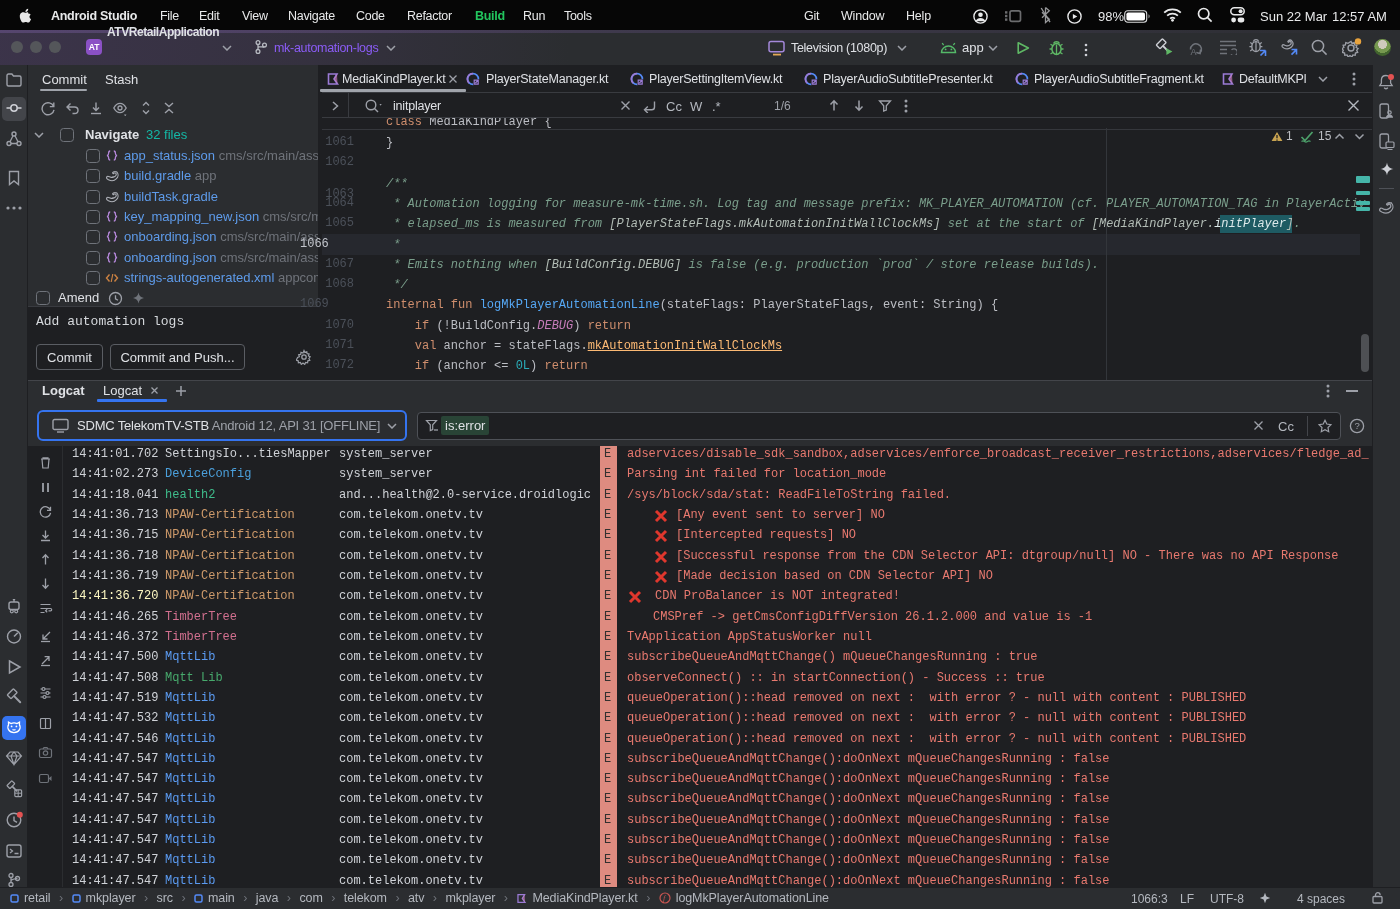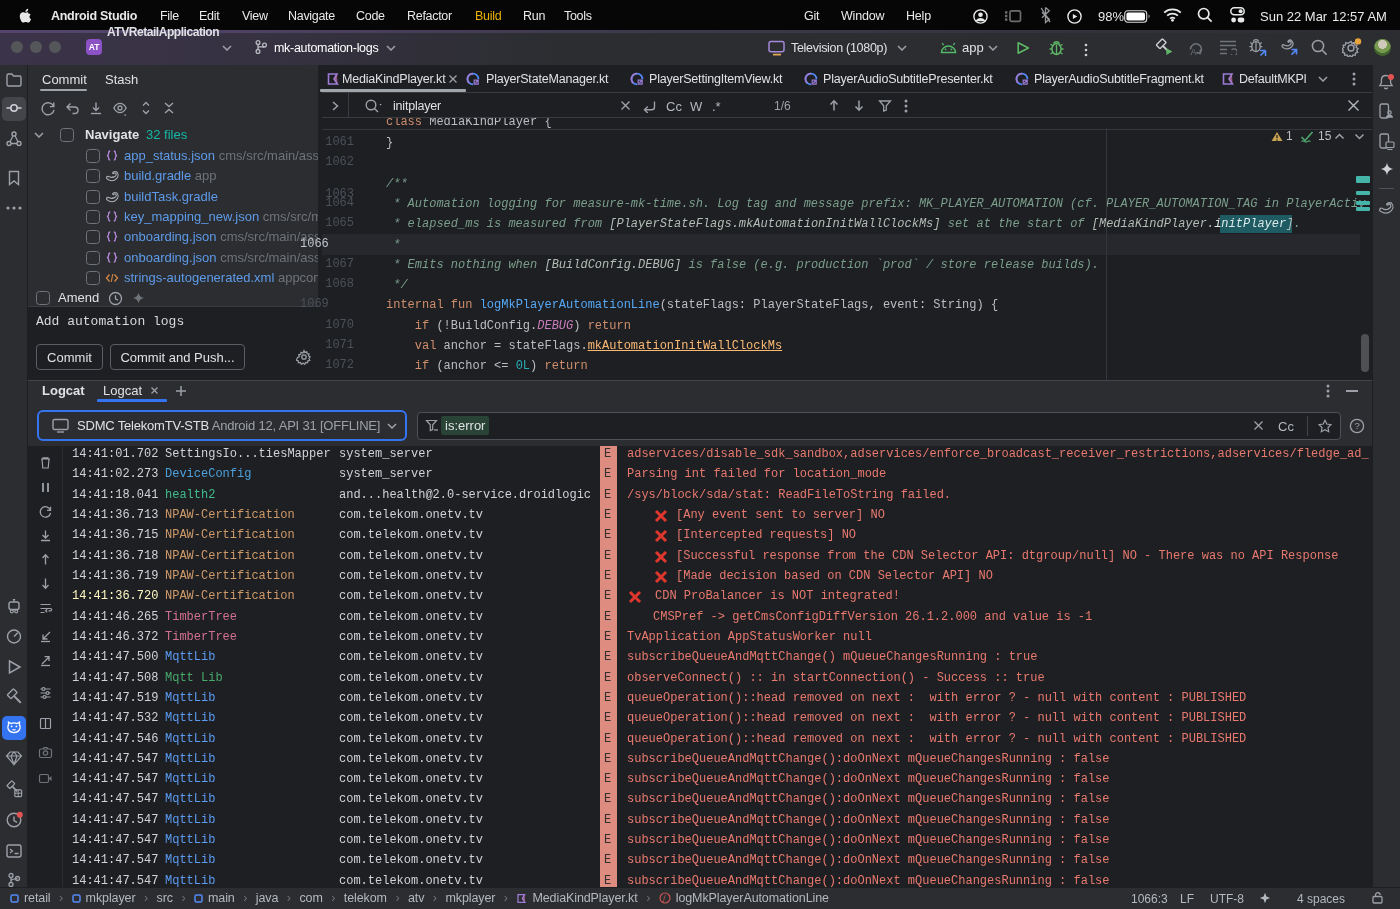--- a/index.html
+++ b/index.html
@@ -11,21 +11,21 @@
 <svg class="abs" style="left:16px;top:6px" width="26" height="26" viewBox="0 0 26 26">
     <path transform="scale(0.62) translate(1,2)" fill="#E8E8E8" d="M17.6 5.9c-.8 1-2.1 1.7-3.3 1.6-.2-1.3.4-2.6 1.1-3.4C16.2 3.1 17.6 2.5 18.7 2.4c.2 1.3-.4 2.5-1.1 3.5zm1 2c-1.9-.1-3.4 1-4.3 1-.9 0-2.2-1-3.7-1-1.9 0-3.6 1.1-4.6 2.8-2 3.4-.5 8.5 1.4 11.3.9 1.4 2.1 2.9 3.6 2.8 1.4-.1 2-.9 3.7-.9 1.7 0 2.2.9 3.7.9 1.5 0 2.5-1.4 3.4-2.8.7-1 1.2-2.1 1.5-3.2-2.9-1.1-3.5-5.2-.6-6.8-.9-1.4-2.5-2.1-4.1-2.1z"></path>
   </svg>
 <div class="abs" style="left:51px;top:9px;font-size:12.5px;font-weight:700;color:#E8E9EA;letter-spacing:-0.3px">Android Studio</div>
 <div class="abs" style="left:160px;top:9px;font-size:12.5px;font-weight:430;color:#E8E9EA;letter-spacing:-0.3px">File</div>
 <div class="abs" style="left:199px;top:9px;font-size:12.5px;font-weight:430;color:#E8E9EA;letter-spacing:-0.3px">Edit</div>
 <div class="abs" style="left:242px;top:9px;font-size:12.5px;font-weight:430;color:#E8E9EA;letter-spacing:-0.3px">View</div>
 <div class="abs" style="left:288px;top:9px;font-size:12.5px;font-weight:430;color:#E8E9EA;letter-spacing:-0.3px">Navigate</div>
 <div class="abs" style="left:356px;top:9px;font-size:12.5px;font-weight:430;color:#E8E9EA;letter-spacing:-0.3px">Code</div>
 <div class="abs" style="left:407px;top:9px;font-size:12.5px;font-weight:430;color:#E8E9EA;letter-spacing:-0.3px">Refactor</div>
-<div class="abs" style="left:475px;top:9px;font-size:12.5px;font-weight:400;color:#eab308;letter-spacing:-0.3px">Build</div>
+<div class="abs" style="left:475px;top:9px;font-size:12.5px;font-weight:700;color:#22c55e;letter-spacing:-0.3px">Build</div>
 <div class="abs" style="left:523px;top:9px;font-size:12.5px;font-weight:430;color:#E8E9EA;letter-spacing:-0.3px">Run</div>
 <div class="abs" style="left:564px;top:9px;font-size:12.5px;font-weight:430;color:#E8E9EA;letter-spacing:-0.3px">Tools</div>
 <div class="abs" style="left:804px;top:9px;font-size:12.5px;font-weight:430;color:#E8E9EA;letter-spacing:-0.2px">Git</div>
 <div class="abs" style="left:841px;top:9px;font-size:12.5px;font-weight:430;color:#E8E9EA;letter-spacing:-0.2px">Window</div>
 <div class="abs" style="left:906px;top:9px;font-size:12.5px;font-weight:430;color:#E8E9EA;letter-spacing:-0.2px">Help</div>
 <svg class="abs" style="left:973px;top:9px" width="15" height="15" viewBox="0 0 15 15">
     <circle cx="7.5" cy="7.5" r="6.6" fill="none" stroke="#E8E9EA" stroke-width="1.4"></circle>
     <circle cx="7.5" cy="5.8" r="2.3" fill="#E8E9EA"></circle>
     <path d="M2.6 12.3c1-2.2 2.8-3.2 4.9-3.2s3.9 1 4.9 3.2" fill="#E8E9EA"></path>
   </svg>
@@ -78,21 +78,21 @@
 <div class="abs" style="left:107px;top:25px;font-size:12px;font-weight:600;color:#DFE1E5;letter-spacing:-0.45px">ATVRetailApplication</div>
 <svg class="abs" style="left:222px;top:45px" width="10" height="6" viewBox="0 0 10 6">
     <path d="M1 1 L5 5 L9 1" stroke="#9DA0A8" stroke-width="1.5" fill="none"></path>
   </svg>
 <svg class="abs" style="left:253px;top:39px" width="16" height="16" viewBox="0 0 16 16">
     <circle cx="5" cy="3.6" r="1.9" fill="none" stroke="#B6B9C0" stroke-width="1.3"></circle>
     <circle cx="11.5" cy="6" r="1.9" fill="none" stroke="#B6B9C0" stroke-width="1.3"></circle>
     <circle cx="5" cy="12.4" r="1.9" fill="none" stroke="#B6B9C0" stroke-width="1.3"></circle>
     <path d="M5 5.5 L5 10.5 M5 9 C5 7.2 8 8.2 11.5 8" fill="none" stroke="#B6B9C0" stroke-width="1.3"></path>
   </svg>
-<div class="abs" style="left:274px;top:41px;font-size:12.5px;color:#ffffff;letter-spacing:-0.3px">mk-automation-logs</div>
+<div class="abs" style="left:274px;top:41px;font-size:12.5px;color:#8b5cf6;letter-spacing:-0.3px">mk-automation-logs</div>
 <svg class="abs" style="left:386px;top:45px" width="10" height="6" viewBox="0 0 10 6">
     <path d="M1 1 L5 5 L9 1" stroke="#9DA0A8" stroke-width="1.5" fill="none"></path>
   </svg>
 <svg class="abs" style="left:768px;top:40px" width="18" height="16" viewBox="0 0 18 16">
     <rect x="1" y="1.4" width="15" height="10.4" rx="2" fill="none" stroke="#A488D9" stroke-width="1.5"></rect>
     <path d="M5 14.6 h8" stroke="#E3A857" stroke-width="1.8"></path>
   </svg>
 <div class="abs" style="left:791px;top:41px;font-size:12.5px;color:#DFE1E5;letter-spacing:-0.3px">Television (1080p)</div>
 <svg class="abs" style="left:897px;top:45px" width="10" height="6" viewBox="0 0 10 6">
     <path d="M1 1 L5 5 L9 1" stroke="#9DA0A8" stroke-width="1.5" fill="none"></path>

